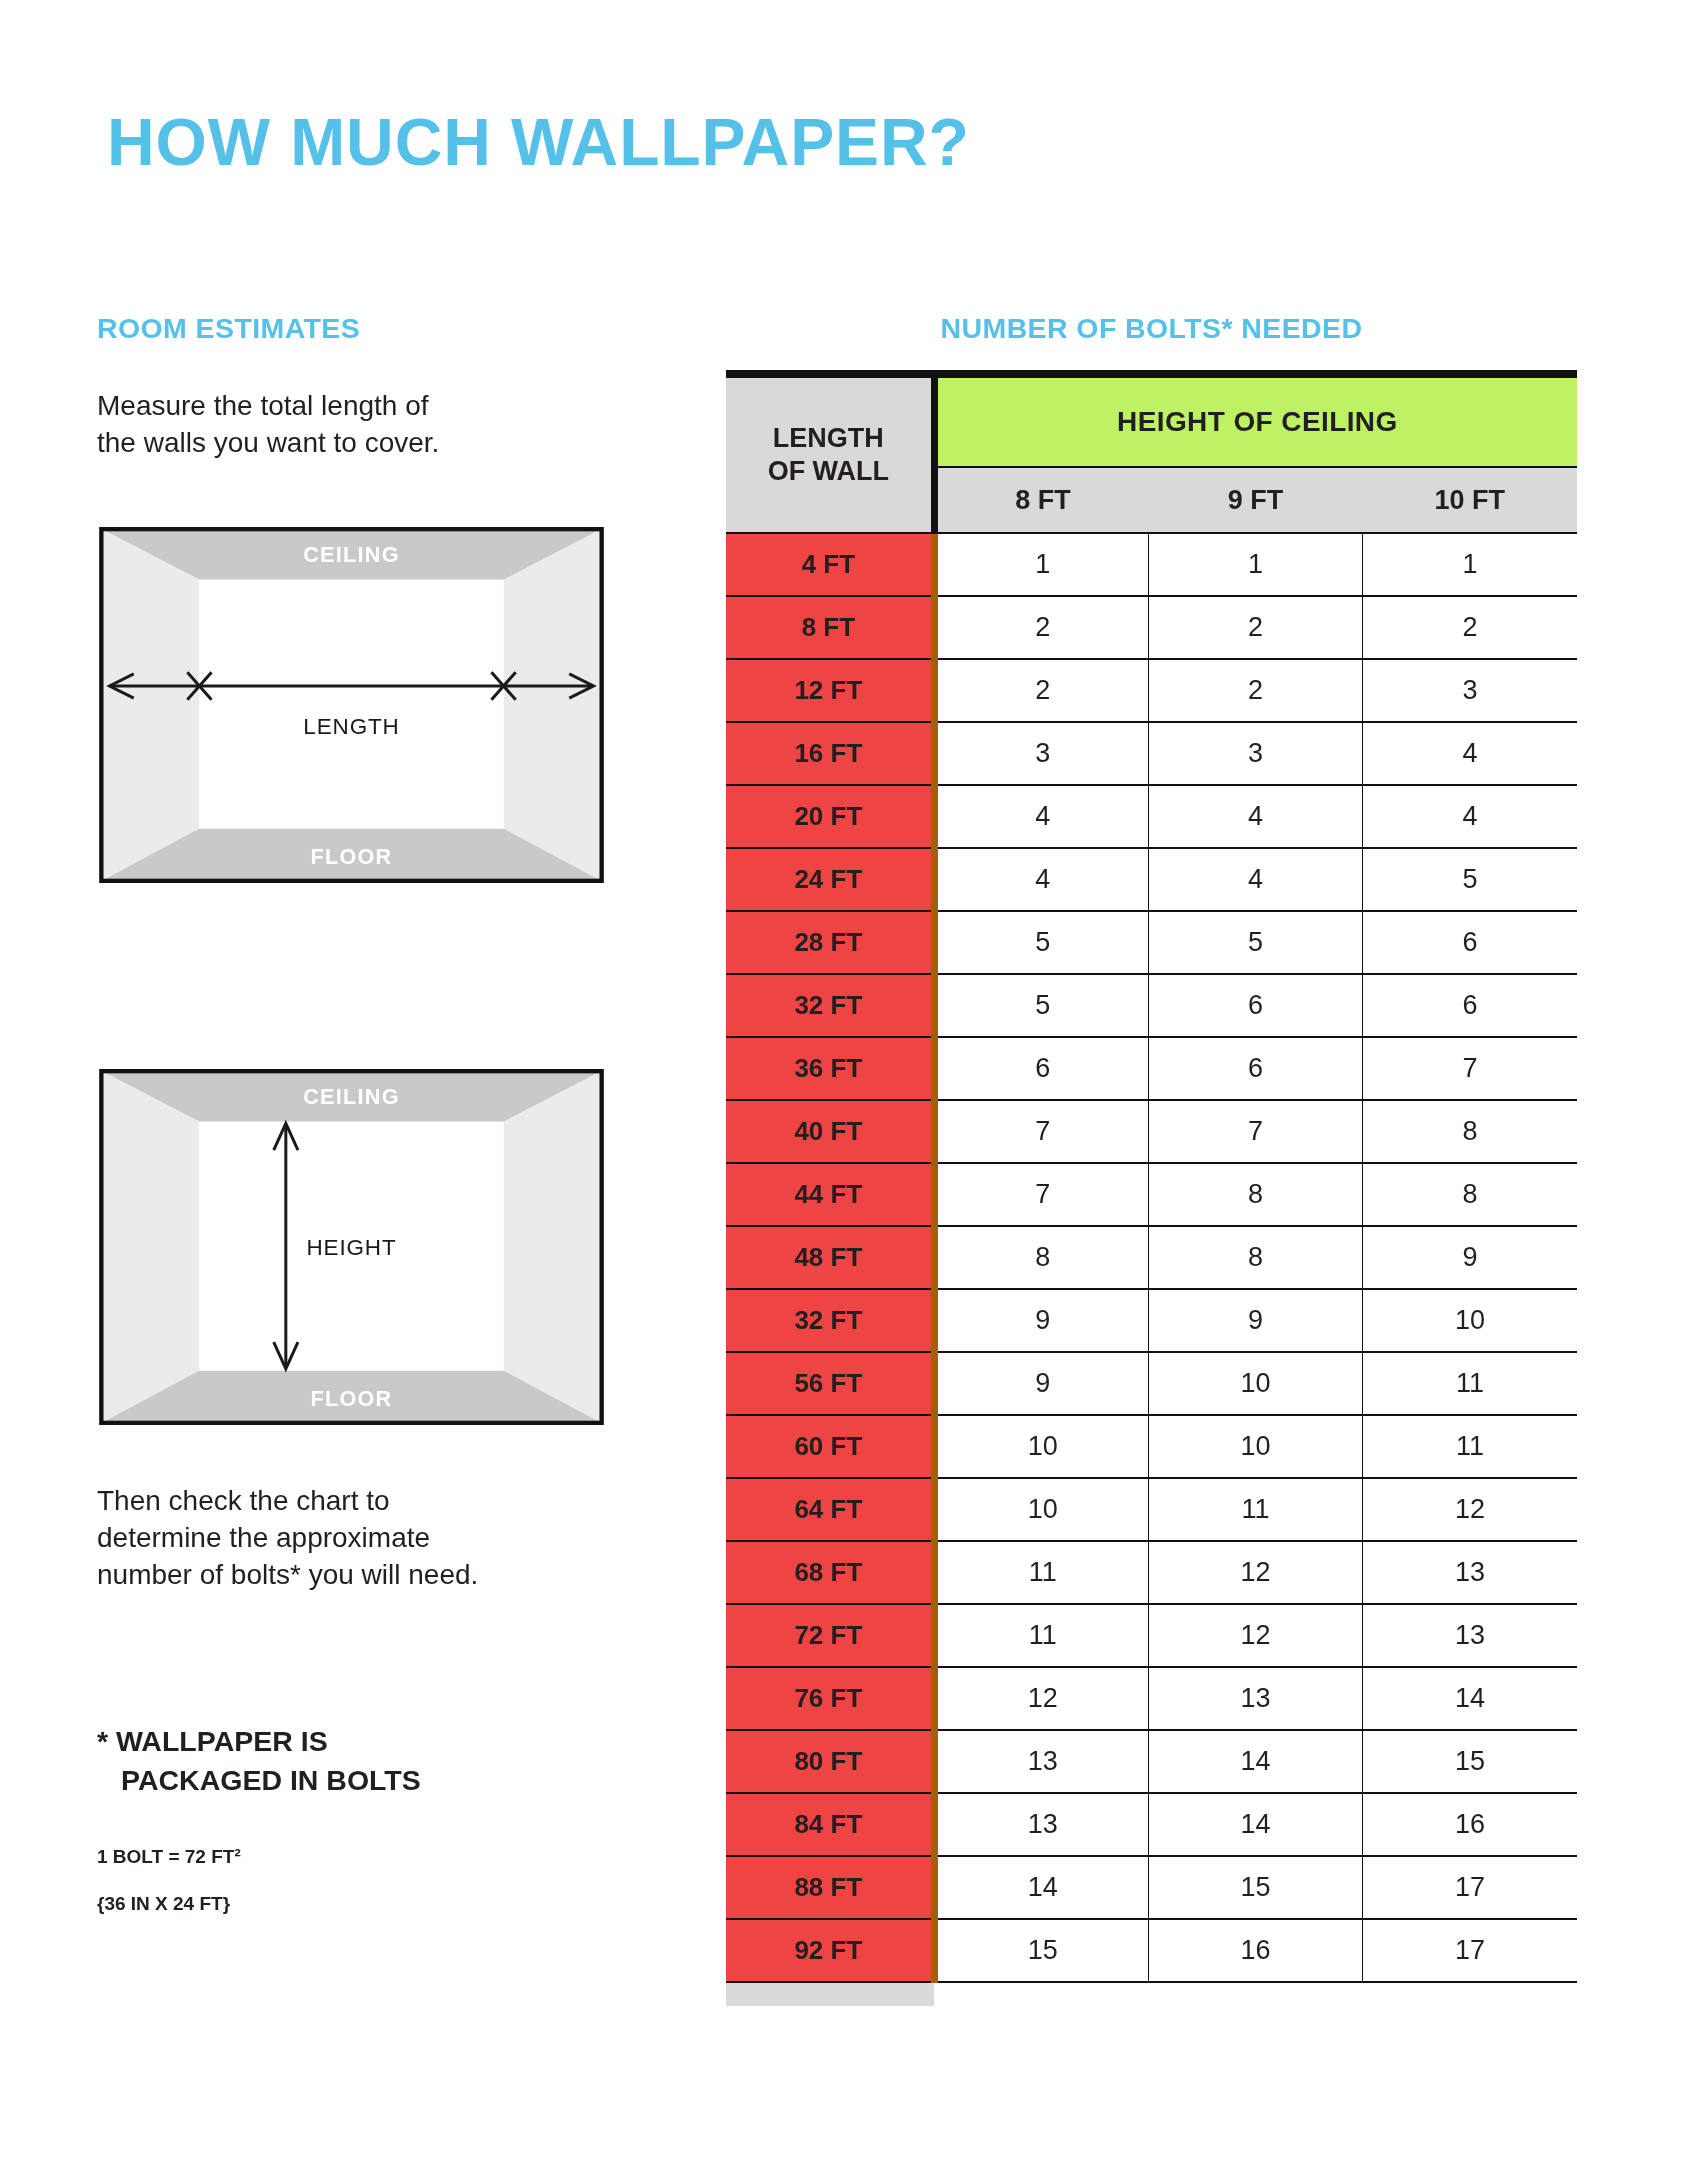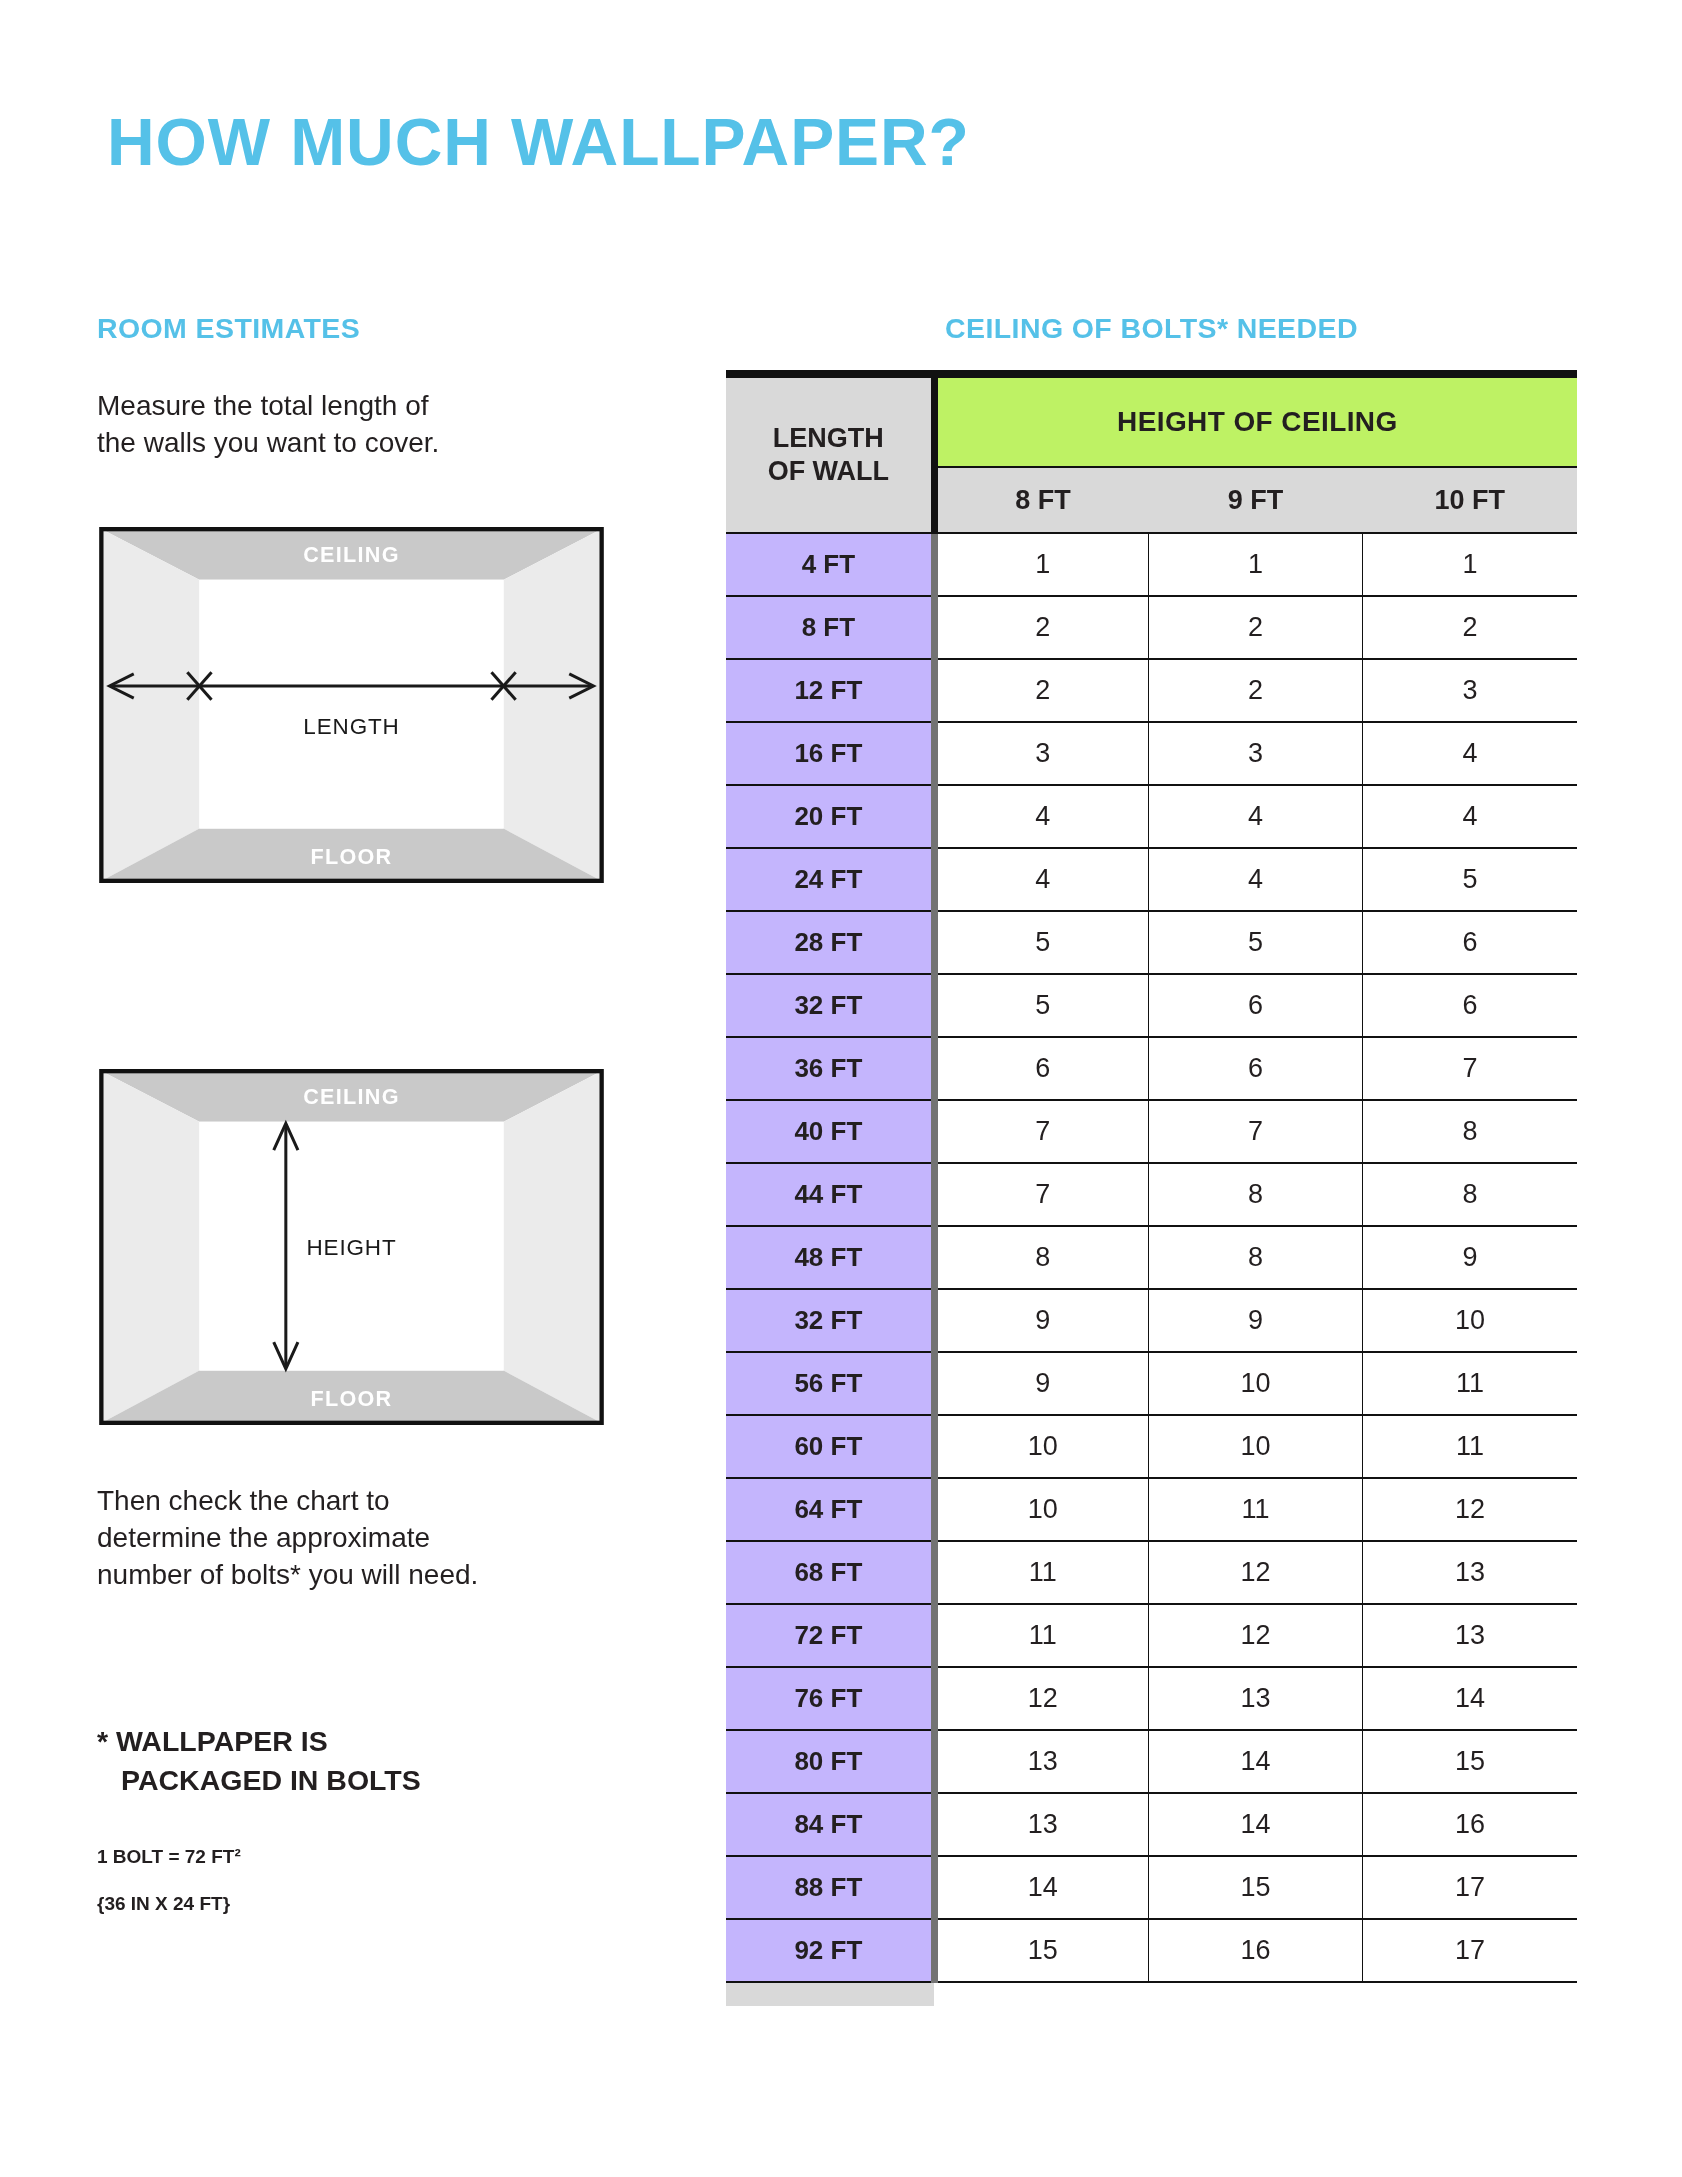--- a/index.html
+++ b/index.html
@@ -52,41 +52,41 @@
   }
   th.group-head {
     background: #bef264; border-bottom: 2.6px solid #111111;
     height: 93px; font-size: 28px; font-weight: bold; letter-spacing: 0.4px;
   }
   th.sub-head {
     background: #d9d9d9; border-bottom: 2.6px solid #111111;
     height: 66px; font-size: 27px; font-weight: bold;
   }
   td.row-label {
-    background: #c4b5fd; border-right: 7px solid #737373; border-top: 2.6px solid #111111;
+    background: #ef4444; border-right: 7px solid #a16207; border-top: 2.6px solid #111111;
     height: 63px; font-size: 26px; font-weight: bold;
   }
   td.val {
     background: #ffffff; border-top: 2.6px solid #111111;
     height: 63px; font-size: 27px;
   }
   td.val + td.val { border-left: 1.7px solid #111111; }
   tbody tr:first-child td { border-top: none; }
   tbody tr:last-child td { border-bottom: 2.6px solid #111111; margin-left: 48px; }
   .label-stub { width: 208px; height: 22.5px; background: #d9d9d9; }
 </style>
 </head>
 <body>
 
 <div class="page">
 
   <h1 class="title">HOW MUCH WALLPAPER?</h1>
 
   <h2 class="section-heading heading-left">ROOM ESTIMATES</h2>
-  <h2 class="section-heading heading-table">CEILING OF BOLTS* NEEDED</h2>
+  <h2 class="section-heading heading-table">NUMBER OF BOLTS* NEEDED</h2>
 
   <p class="step step1">Measure the total length of
 the walls you want to cover.</p>
 
   <svg class="room-diagram diagram1" width="505" height="356" viewBox="0 0 584 412">
     <polygon points="2,2 582,2 468,61 116,61" fill="#c9c9c9"></polygon>
     <polygon points="2,2 116,61 116,349 2,410" fill="#ebebeb"></polygon>
     <polygon points="582,2 582,410 468,349 468,61" fill="#ebebeb"></polygon>
     <polygon points="116,349 468,349 582,410 2,410" fill="#c9c9c9"></polygon>
     <rect x="116" y="61" width="352" height="288" fill="#ffffff"></rect>

